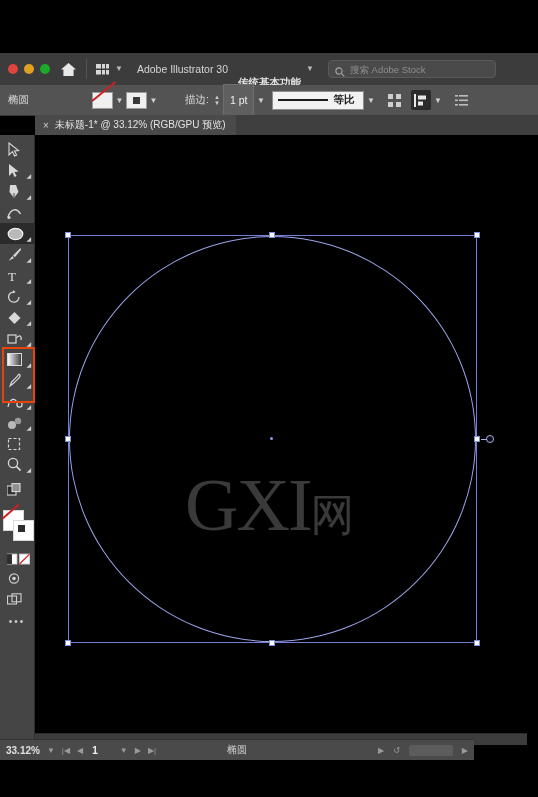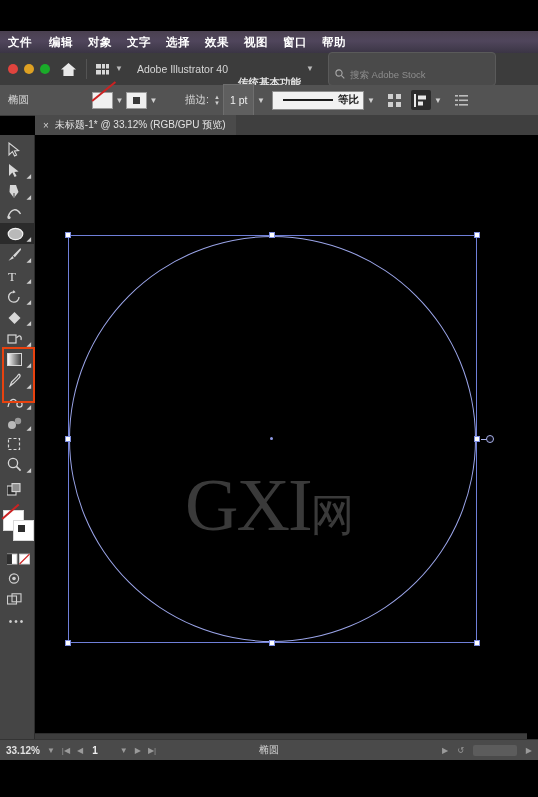--- a/index.html
+++ b/index.html
@@ -24,21 +24,21 @@
   .dot{width:10px;height:10px;border-radius:50%;}
   .dot.r{background:#e0443e;} .dot.y{background:#dea123;} .dot.g{background:#1aab29;}
   .homeico{margin-left:10px;display:flex;align-items:center;}
   .vsep{width:1px;height:20px;background:#545454;margin:0 9px;}
   .gridico{display:flex;align-items:center;}
   .chev{display:inline-block;margin-left:5px;color:#b9b9b9;font-size:8px;line-height:1;}
   .appname{color:#d6d6d6;font-size:10.5px;margin-left:14px;white-space:nowrap;overflow:hidden;
     max-width:112px;}
   .wsname{color:#e3e3e3;font-size:10.5px;font-weight:bold;margin-left:10px;white-space:nowrap;margin-top:27px;}
   .searchbox{margin-left:14px;height:18px;flex:1;max-width:168px;background:#4a4a4a;
-    border:1px solid #5a5a5a;border-radius:4px;display:flex;align-items:flex-start;padding:16px 6px;
+    border:1px solid #5a5a5a;border-radius:4px;display:flex;align-items:flex-end;padding:0 6px;
     box-sizing:border-box;}
   .searchbox .ph{color:#8e8e8e;font-size:9.5px;margin-left:5px;white-space:nowrap;}
 
   
   .ctrlbar{position:absolute;left:0;top:85px;width:538px;height:30px;background:#535353;
     border-bottom:1px solid #3a3a3a;display:flex;align-items:center;}
   .ctrlbar .objname{color:#d8d8d8;font-size:10.5px;margin-left:8px;width:84px;}
   .swatch{width:21px;height:17px;border:1px solid #9a9a9a;background:#f0f0f0;position:relative;
     box-sizing:border-box;}
   .swatch.none::after{content:"";position:absolute;left:-1px;top:50%;width:30px;height:1.6px;
@@ -46,21 +46,21 @@
   .swatch.stroke::after{content:"";position:absolute;left:6px;top:4px;width:7px;height:7px;
     background:#3a3a3a;}
   .drop{display:inline-flex;align-items:center;justify-content:center;width:13px;height:17px;
     color:#d0d0d0;font-size:8px;}
   .lbl{color:#dcdcdc;font-size:10.5px;margin-left:25px;white-space:nowrap;}
   .stepper{display:inline-flex;flex-direction:column;justify-content:center;margin-left:5px;color:#cfcfcf;
     font-size:6px;line-height:6px;}
   .wfield{margin-left:3px;background:#5f5f5f;border:1px solid #6e6e6e;height:18px;
     display:flex;align-items:center;padding:15px 6px;color:#f0f0f0;font-size:10.5px;box-sizing:border-box;}
   .profbox{margin-left:5px;height:19px;width:92px;background:#f2f2f2;border:1px solid #8d8d8d;
-    display:flex;align-items:center;box-sizing:border-box;justify-content:center;}
+    display:flex;align-items:center;box-sizing:border-box;}
   .profline{width:50px;height:0;border-top:2px solid #1d1d1d;margin-left:5px;}
   .proftxt{color:#1b1b1b;font-size:10.5px;margin-left:5px;font-weight:bold;}
   .iconbtn{width:20px;height:20px;display:flex;align-items:center;justify-content:center;
     margin-left:7px;border-radius:2px;}
   .iconbtn.on{background:#2b2b2b;}
 
   
   .tabbar{position:absolute;left:35px;top:115px;width:503px;height:20px;background:#3f3f3f;
     border-bottom:1px solid #2b2b2b;display:flex;align-items:center;}
   .tab{height:20px;background:#4a4a4a;display:flex;align-items:center;padding:0 10px 0 8px;
@@ -113,48 +113,37 @@
   
   .vsb{position:absolute;right:0;top:0;width:11px;height:610px;background:#3d3d3d;
     border-left:1px solid #2d2d2d;}
   .vsb .thumb{position:absolute;left:2px;top:298px;width:7px;height:44px;background:#6a6a6a;border-radius:4px;}
   .vsb .arw{position:absolute;left:0;width:11px;height:12px;color:#8b8b8b;font-size:7px;
     text-align:center;line-height:12px;}
   .hsb{position:absolute;left:0;bottom:0;width:492px;height:11px;background:#3d3d3d;
     border-top:1px solid #2d2d2d;}
 
   
-  .statusbar{position:absolute;left:0;top:739px;width:538px;height:20px;background:#4a4a4a;
+  .statusbar{position:absolute;left:0;top:739px;width:474px;height:20px;background:#4a4a4a;
     border-top:1px solid #343434;display:flex;align-items:center;font-size:10px;color:#e0e0e0;}
   .statusbar .zoom{margin-left:6px;font-weight:bold;}
   .statusbar .navbtn{color:#9a9a9a;font-size:8px;margin-left:7px;}
   .statusbar .pgnum{margin-left:9px;font-weight:bold;color:#f0f0f0;}
   .statusbar .tool-st{position:absolute;left:50%;transform:translateX(-50%);color:#cfcfcf;}
   .statusbar .right{position:absolute;right:6px;display:flex;align-items:center;gap:9px;color:#9a9a9a;font-size:8px;}
   .statusbar .grip{width:44px;height:11px;background:#5c5c5c;border-radius:2px;}
   svg{display:block;}
 </style>
 </head>
 <body>
 
 <div id="app">
 
   <div class="letterbox" style="top:0;height:31px;"></div>
 
-  <div class="menubar">
-    <span class="mi">文件</span>
-    <span class="mi">编辑</span>
-    <span class="mi">对象</span>
-    <span class="mi">文字</span>
-    <span class="mi">选择</span>
-    <span class="mi">效果</span>
-    <span class="mi">视图</span>
-    <span class="mi">窗口</span>
-    <span class="mi">帮助</span>
-  </div>
 
   <div class="appbar">
     <div class="traffic">
       <span class="dot r"></span>
       <span class="dot y"></span>
       <span class="dot g"></span>
     </div>
     <span class="homeico">
       <svg width="17" height="15" viewBox="0 0 17 15">
           <path d="M8.5 1 L16 7.6 H13.6 V14 H3.4 V7.6 H1 Z" fill="#e8e8e8"></path>
@@ -165,21 +154,21 @@
       <svg width="14" height="11" viewBox="0 0 14 11">
         <rect x="0" y="0" width="5" height="4.5" fill="#d8d8d8"></rect>
           <rect x="6" y="0" width="3" height="4.5" fill="#d8d8d8"></rect>
         <rect x="10" y="0" width="3" height="4.5" fill="#d8d8d8"></rect>
         <rect x="0" y="6" width="5" height="4.5" fill="#d8d8d8"></rect>
           <rect x="6" y="6" width="3" height="4.5" fill="#d8d8d8"></rect>
         <rect x="10" y="6" width="3" height="4.5" fill="#d8d8d8"></rect>
       </svg>
     </span>
     <span class="chev">▼</span>
-    <span class="appname">Adobe Illustrator 40</span>
+    <span class="appname">Adobe Illustrator 30</span>
     <span class="wsname">传统基本功能</span>
     <span class="chev">▼</span>
     <div class="searchbox">
       <svg width="10" height="10" viewBox="0 0 10 10">
         <circle cx="4" cy="4" r="3.1" fill="none" stroke="#a8a8a8" stroke-width="1.1"></circle>
         <line x1="6.3" y1="6.3" x2="9.3" y2="9.3" stroke="#a8a8a8" stroke-width="1.1"></line>
       </svg>
       <span class="ph">搜索 Adobe Stock</span>
     </div>
   </div>

